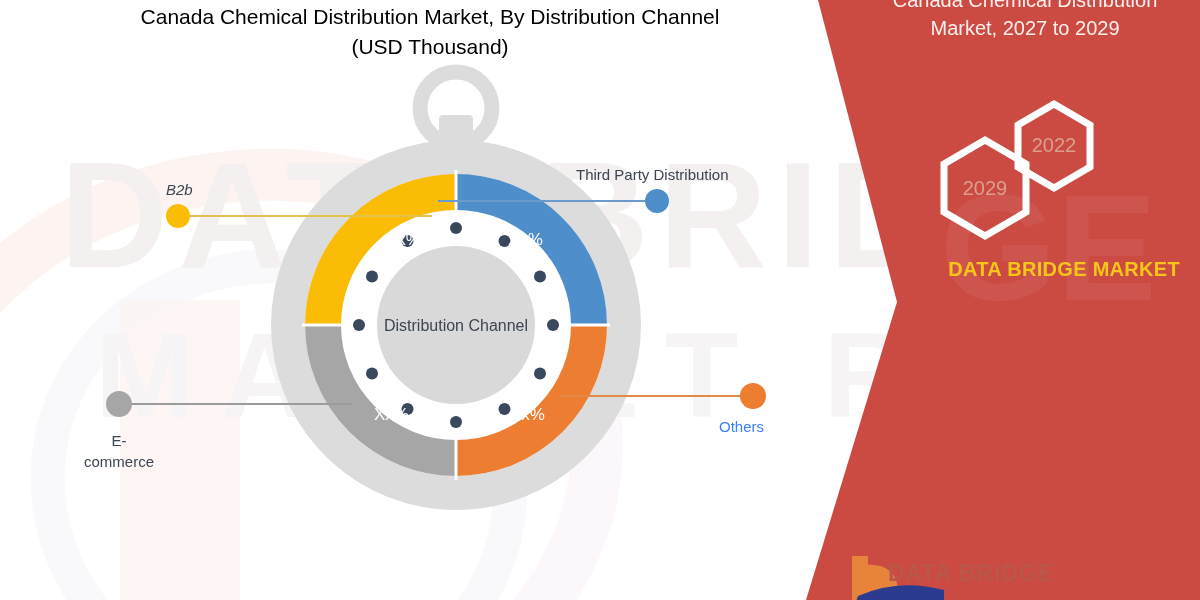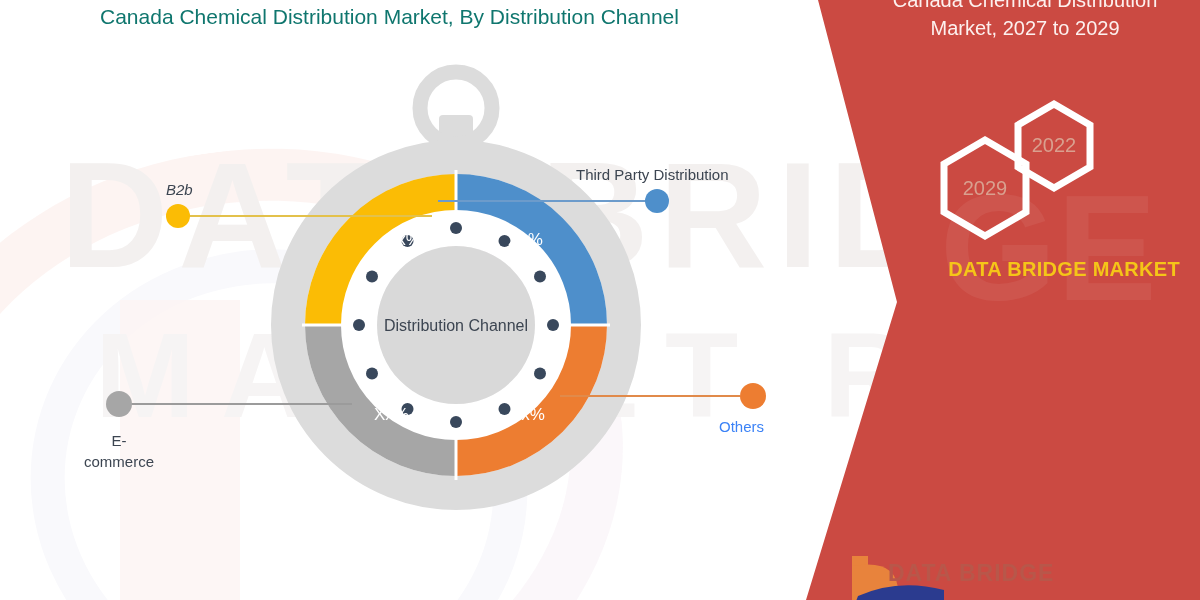--- a/index.html
+++ b/index.html
@@ -38,21 +38,21 @@
     border:34px solid #f9f9fc;
     transform:rotate(12deg);
   }
   .wm-bar{
     left:120px;top:300px;width:120px;height:300px;background:#fcf4f2;opacity:.8;
   }
 
   
   .title{
     position:absolute;left:100px;top:2px;width:660px;
-    color:#0f766e;font-size:21px;line-height:30px;
+    text-align:center;color:#000000;font-size:21px;line-height:30px;
     font-family:"Liberation Sans", sans-serif;
   }
 
   
   #chartwrap{position:absolute;left:256px;top:60px;width:400px;height:480px;}
   .sw-svg{position:absolute;left:0;top:0;}
 
   
   .callout-label{position:absolute;font-size:15px;color:#3c4551;white-space:nowrap;}
   .callout-label.multi{white-space:normal;text-align:center;line-height:21px;}
@@ -78,20 +78,21 @@
 <div id="stage">
 
   <div class="wm wm-swoosh"></div>
   <div class="wm wm-swoosh2"></div>
   <div class="wm wm-bar"></div>
   <div class="wm wm-text">DATA BRIDGE</div>
   <div class="wm wm-text2">MARKET RESEARCH</div>
 
   <div class="title">
     <div>Canada Chemical Distribution Market, By Distribution Channel</div>
+    <div>(USD Thousand)</div>
   </div>
 
   <div id="chartwrap">
     <svg class="sw-svg" width="400" height="480" viewBox="0 0 400 480">
 
       <g fill="#DCDCDC">
 
         <rect x="183" y="55" width="34" height="60" rx="4"></rect>
 
         <circle cx="200" cy="48" r="36" fill="none" stroke="#DCDCDC" stroke-width="15"></circle>

